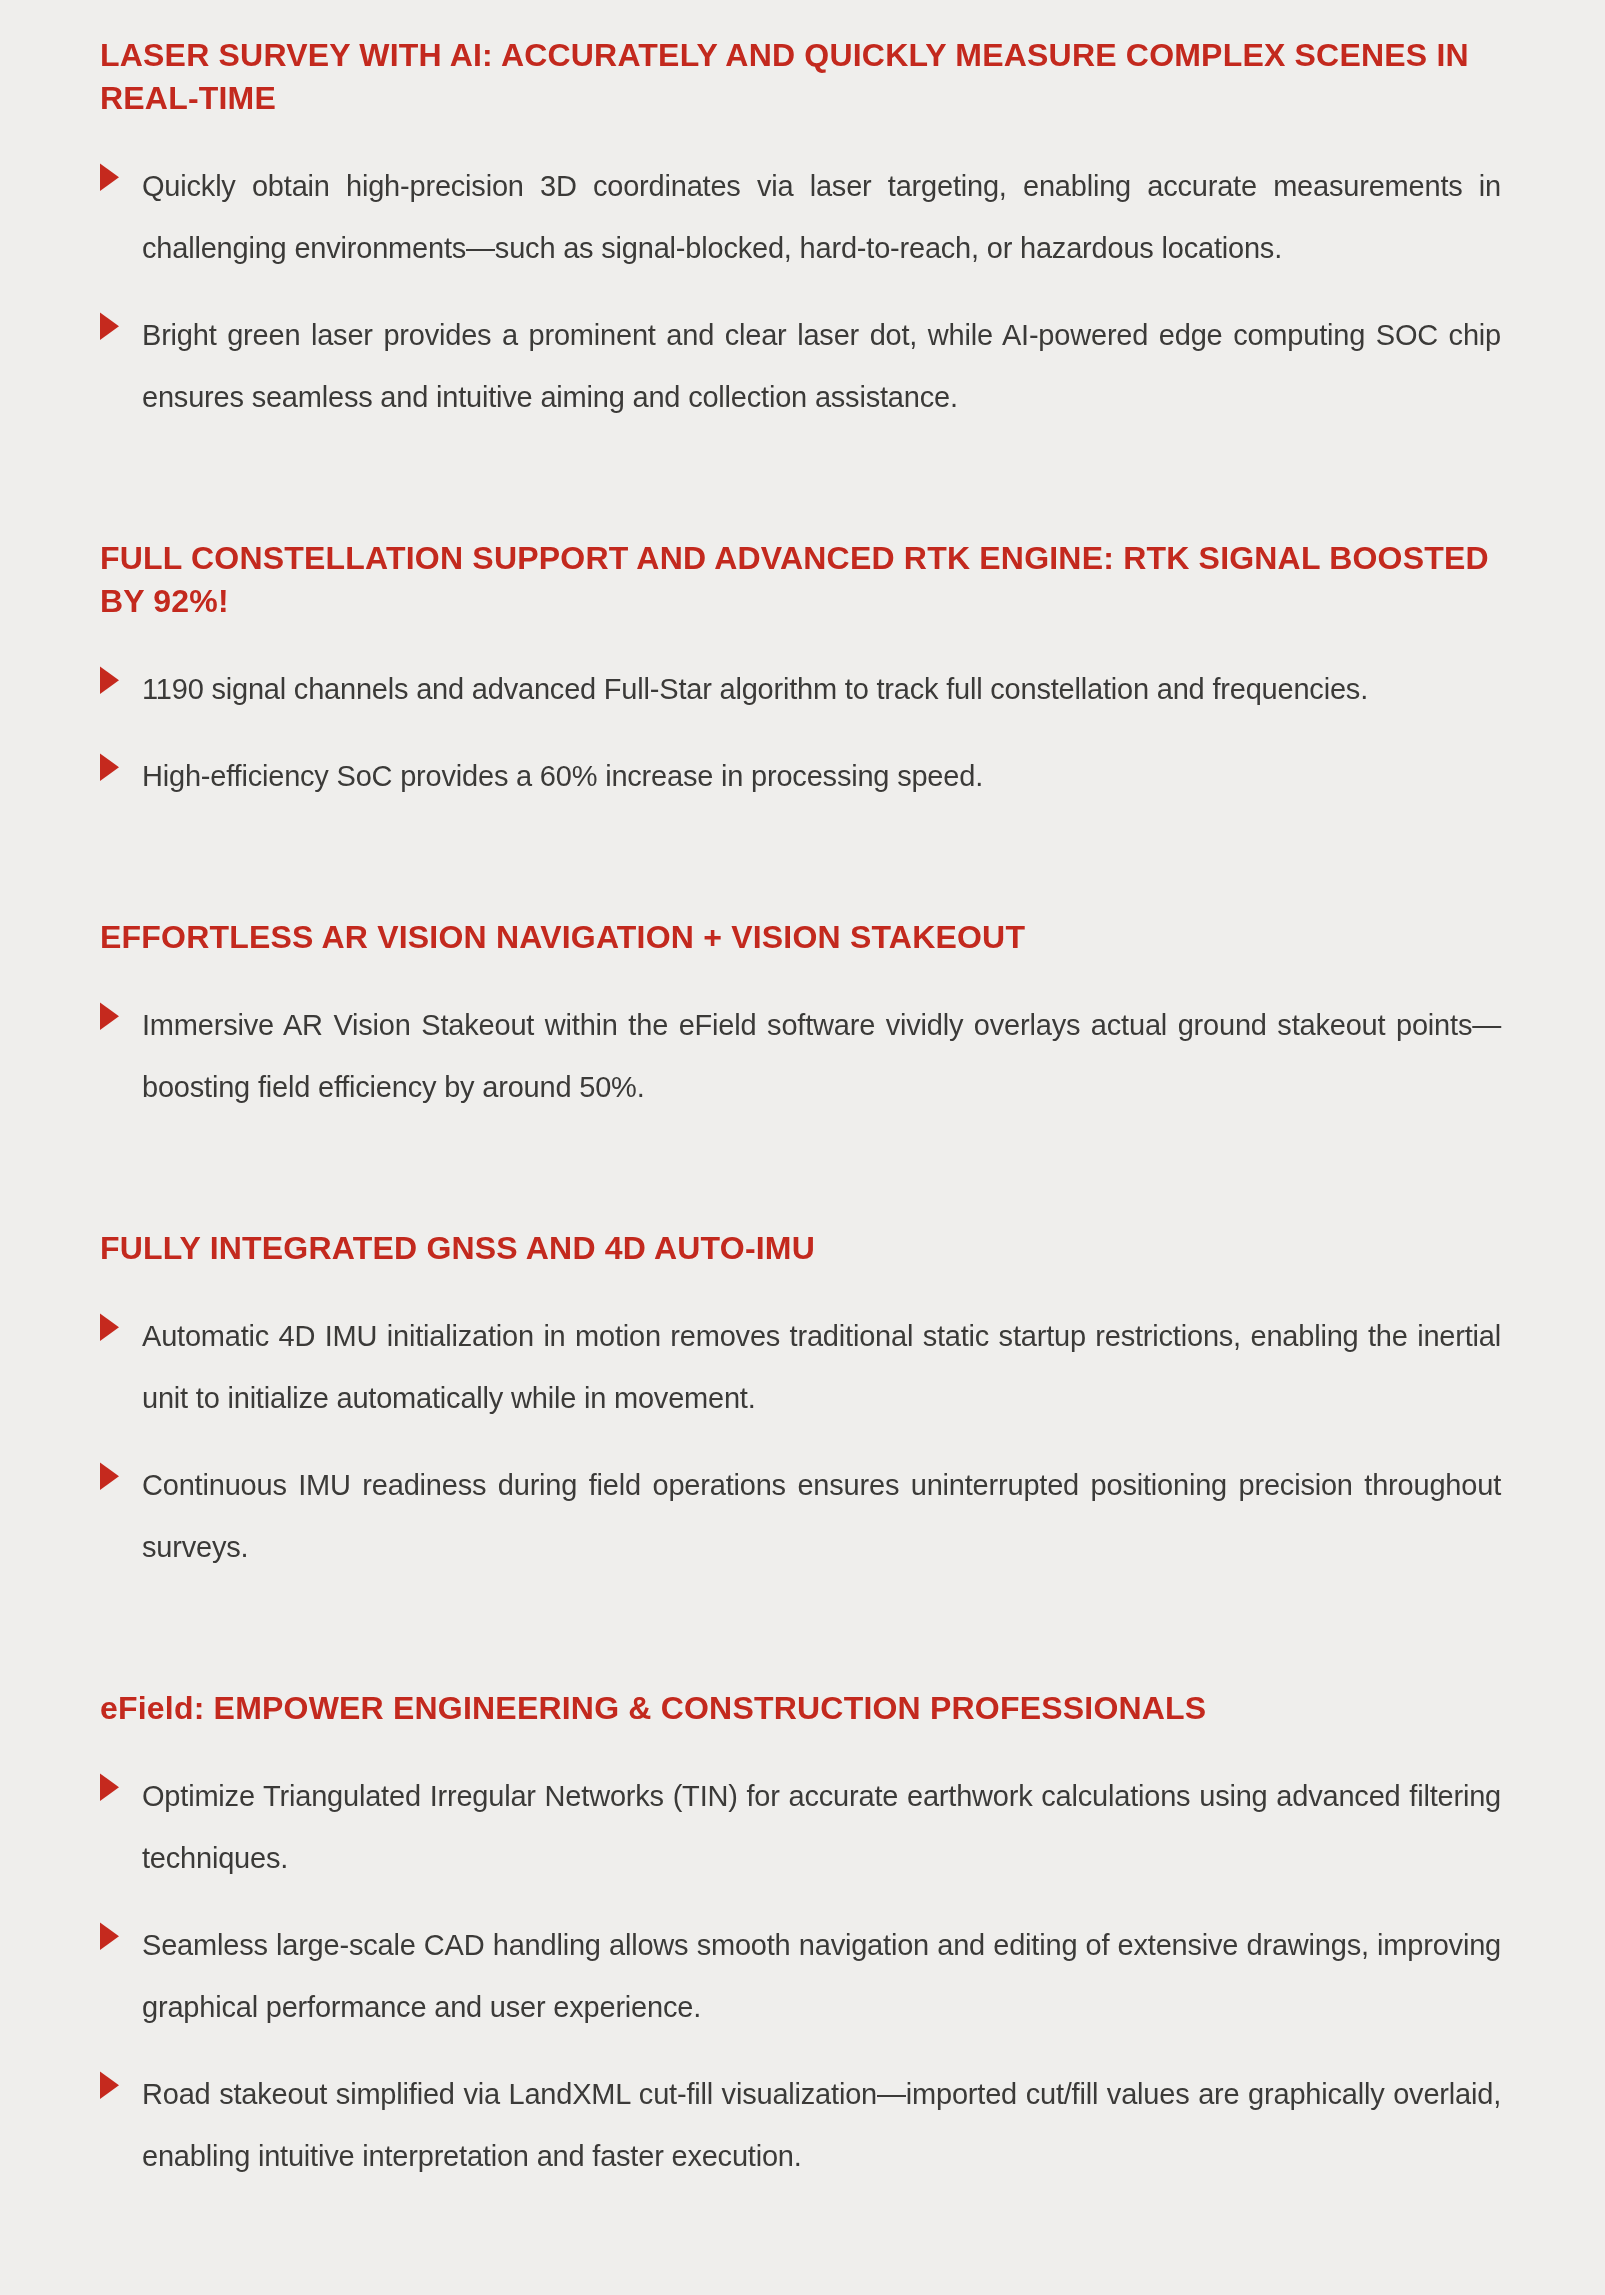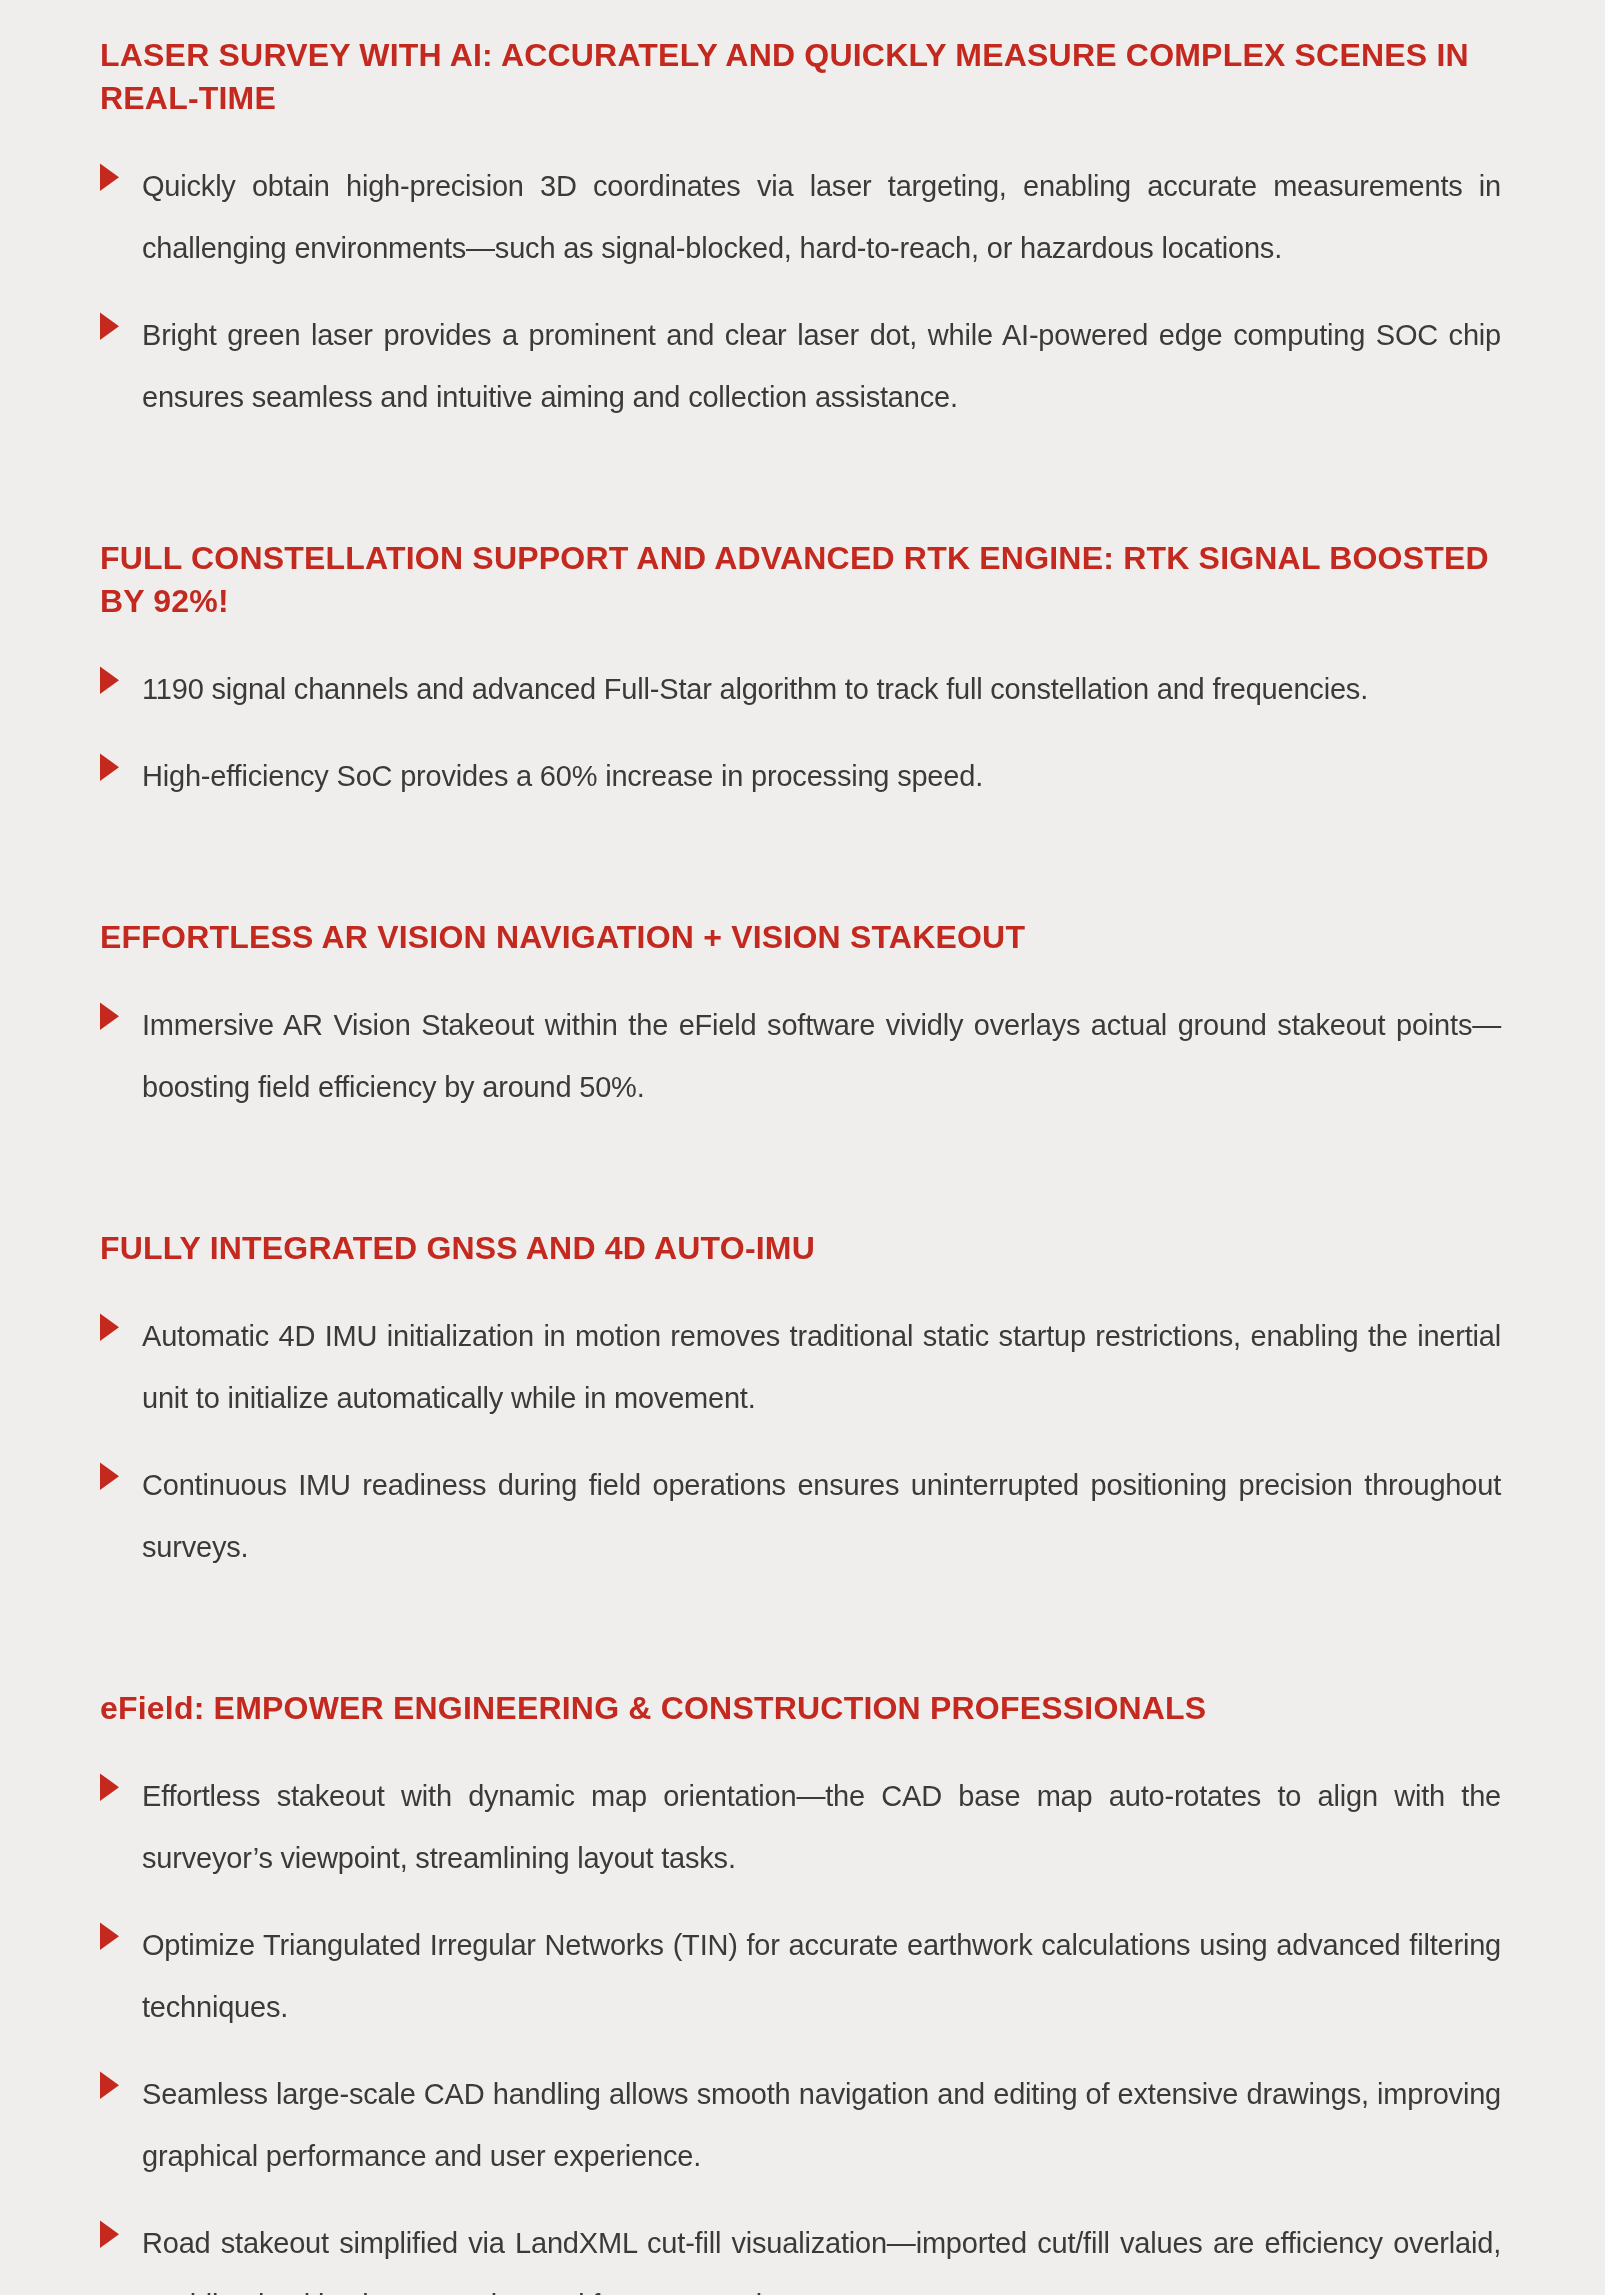--- a/index.html
+++ b/index.html
@@ -103,30 +103,26 @@
     <div class="bullet">
       <span class="tri"></span>
       <p class="btext">Continuous IMU readiness during field operations ensures uninterrupted positioning precision throughout surveys.</p>
     </div>
   </section>
 
   <section class="section">
     <h2 class="heading">eField: EMPOWER ENGINEERING &amp; CONSTRUCTION PROFESSIONALS</h2>
     <div class="bullet">
       <span class="tri"></span>
-      <p class="btext">Effortless stakeout with dynamic map orientation—the CAD base map auto-rotates to align with the surveyor’s viewpoint, streamlining layout tasks.</p>
-    </div>
-    <div class="bullet">
-      <span class="tri"></span>
       <p class="btext">Optimize Triangulated Irregular Networks (TIN) for accurate earthwork calculations using advanced filtering techniques.</p>
     </div>
     <div class="bullet">
       <span class="tri"></span>
       <p class="btext">Seamless large-scale CAD handling allows smooth navigation and editing of extensive drawings, improving graphical performance and user experience.</p>
     </div>
     <div class="bullet">
       <span class="tri"></span>
-      <p class="btext">Road stakeout simplified via LandXML cut-fill visualization—imported cut/fill values are efficiency overlaid, enabling intuitive interpretation and faster execution.</p>
+      <p class="btext">Road stakeout simplified via LandXML cut-fill visualization—imported cut/fill values are graphically overlaid, enabling intuitive interpretation and faster execution.</p>
     </div>
   </section>
 
 </main>
 
 
 </body></html>

